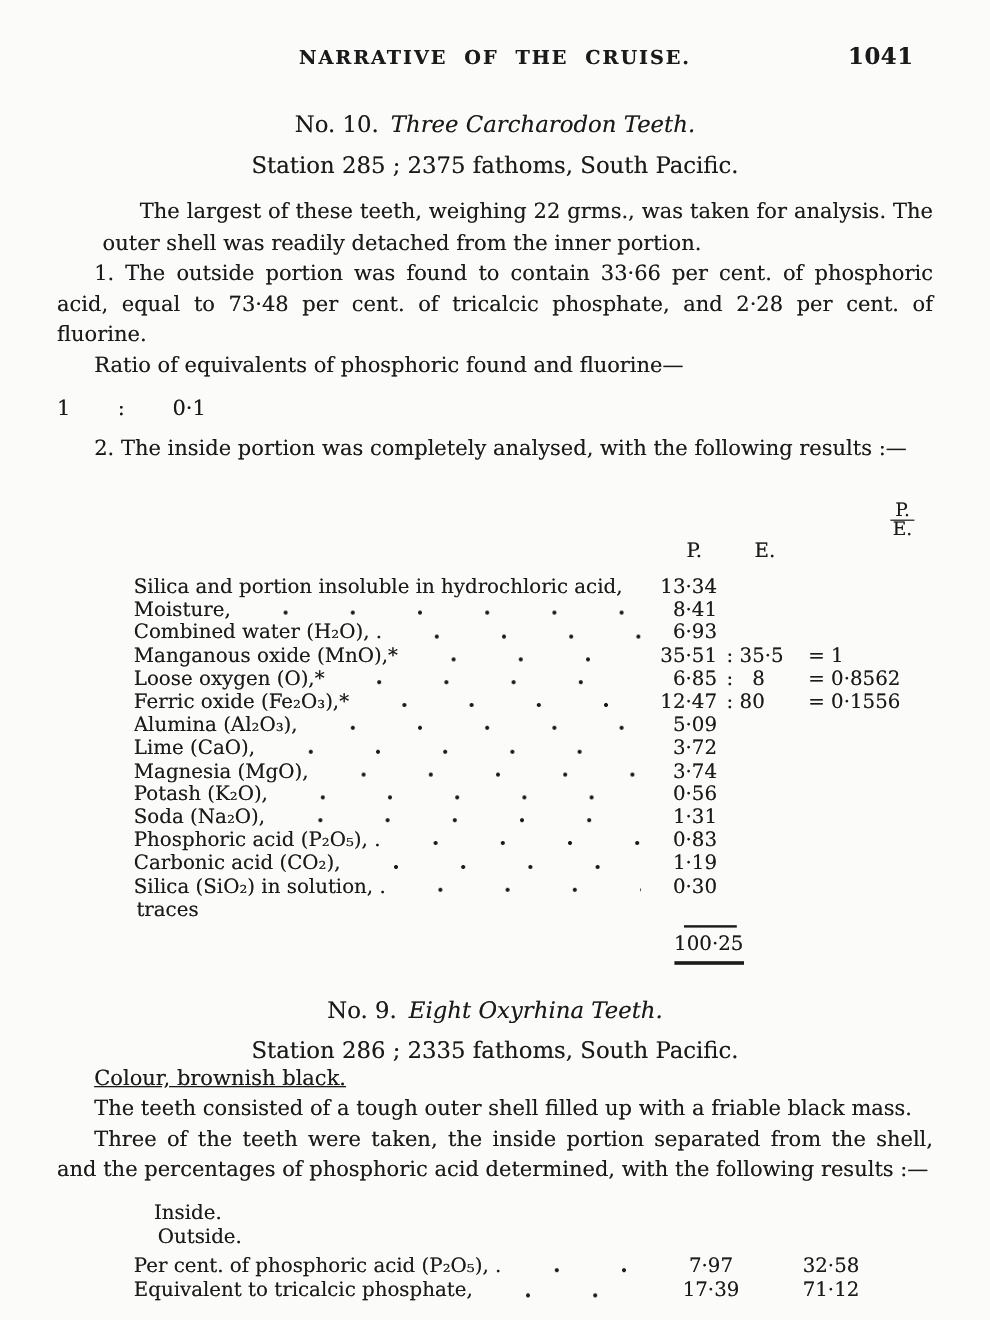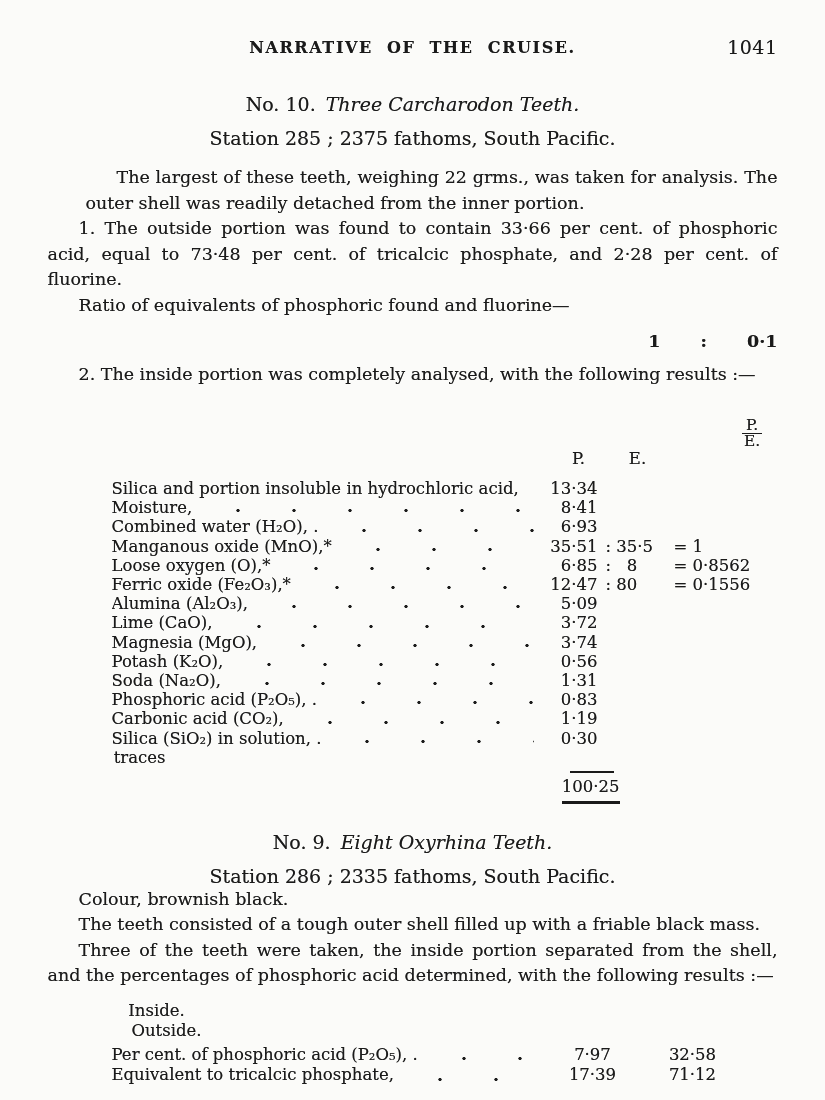--- a/index.html
+++ b/index.html
@@ -13,39 +13,39 @@
   }
   .page { position: relative; width: 730px; margin: 0 auto; padding-top: 38px; }
 
   
   .running-head { position: relative; height: 22px; }
   .head-title {
     text-align: center; font-size: 16px; font-weight: bold;
     letter-spacing: 1.6px; word-spacing: 7px;
   }
   .page-num {
-    position: absolute; right: 0px; top: -2px;
-    font-size: 19px; font-weight: normal; letter-spacing: 0.5px;
+    position: absolute; right: 16px; top: -2px;
+    font-size: 19px; font-weight: bold; letter-spacing: 0.5px;
   }
 
   
   .sec-head { margin: 33px 0 0 0; text-align: center; font-size: 19px; font-weight: normal; }
   .sec-head .ital { font-style: italic; margin-left: 10px; }
   .station { margin: 12px 0 0 0; text-align: center; font-size: 19px; }
 
   
   .body {
     margin: 0; font-size: 17.5px; line-height: 25.5px;
     text-align: justify;
   }
   .indent { text-indent: 31px; }
   .first { margin-top: 16px; margin-left: 38px; }
 
   
-  .ratio-line { margin: 13px 0 11px 0; text-align: right; font-size: 17.5px; font-weight: bold; }
+  .ratio-line { margin: 13px 0 11px 0; text-align: left; font-size: 17.5px; }
   .ratio-sep { display: inline-block; margin: 0 34px; }
 
   
   .atable { margin: 8px 0 0 64px; font-size: 16.5px; }
   .arow { display: flex; align-items: baseline; line-height: 19.2px; }
   .alabel { flex: 1; display: flex; align-items: baseline; white-space: nowrap; overflow: hidden; }
   .leader {
     flex: 1; height: 5px; align-self: flex-end; margin: 0 10px 4px 12px;
     background-image: radial-gradient(circle, #1c1c1c 1.4px, rgba(0,0,0,0) 1.9px);
     background-size: 56px 5px; background-repeat: repeat-x; background-position: 6px bottom;
@@ -60,21 +60,21 @@
   .frac .fbot { border-top: 1px solid #1a1a1a; padding: 0 2px; }
 
   .total-wrap { width: 508px; margin-top: 4px; }
   .total-rule  { width: 44px; height: 2px; background: #1a1a1a; margin: 3px 6px 0 auto; }
   .total-line  { text-align: right; font-size: 16.5px; padding-top: 4px; }
   .total-rule2 { width: 58px; height: 3px; background: #1a1a1a; margin: 5px 0 0 auto; }
 
   
   .sec2-head { margin-top: 27px; }
   .sec2-paras .body { margin-top: 0; }
-  .sec2-first { margin-top: 16px; }
+  .sec2-first { margin-top: 16px; text-decoration: underline; }
 
   
   .btable { margin: 12px 30px 0 64px; font-size: 16.5px; }
   .brow { display: flex; align-items: baseline; line-height: 20.5px; }
   .blabel { flex: 1; display: flex; align-items: baseline; white-space: nowrap; overflow: hidden; }
   .bin  { width: 90px;  text-align: center; white-space: pre; }
   .bout { width: 110px; text-align: center; white-space: pre; }
   .bhead { margin-bottom: 3px; flex-direction: column; }
 
   

